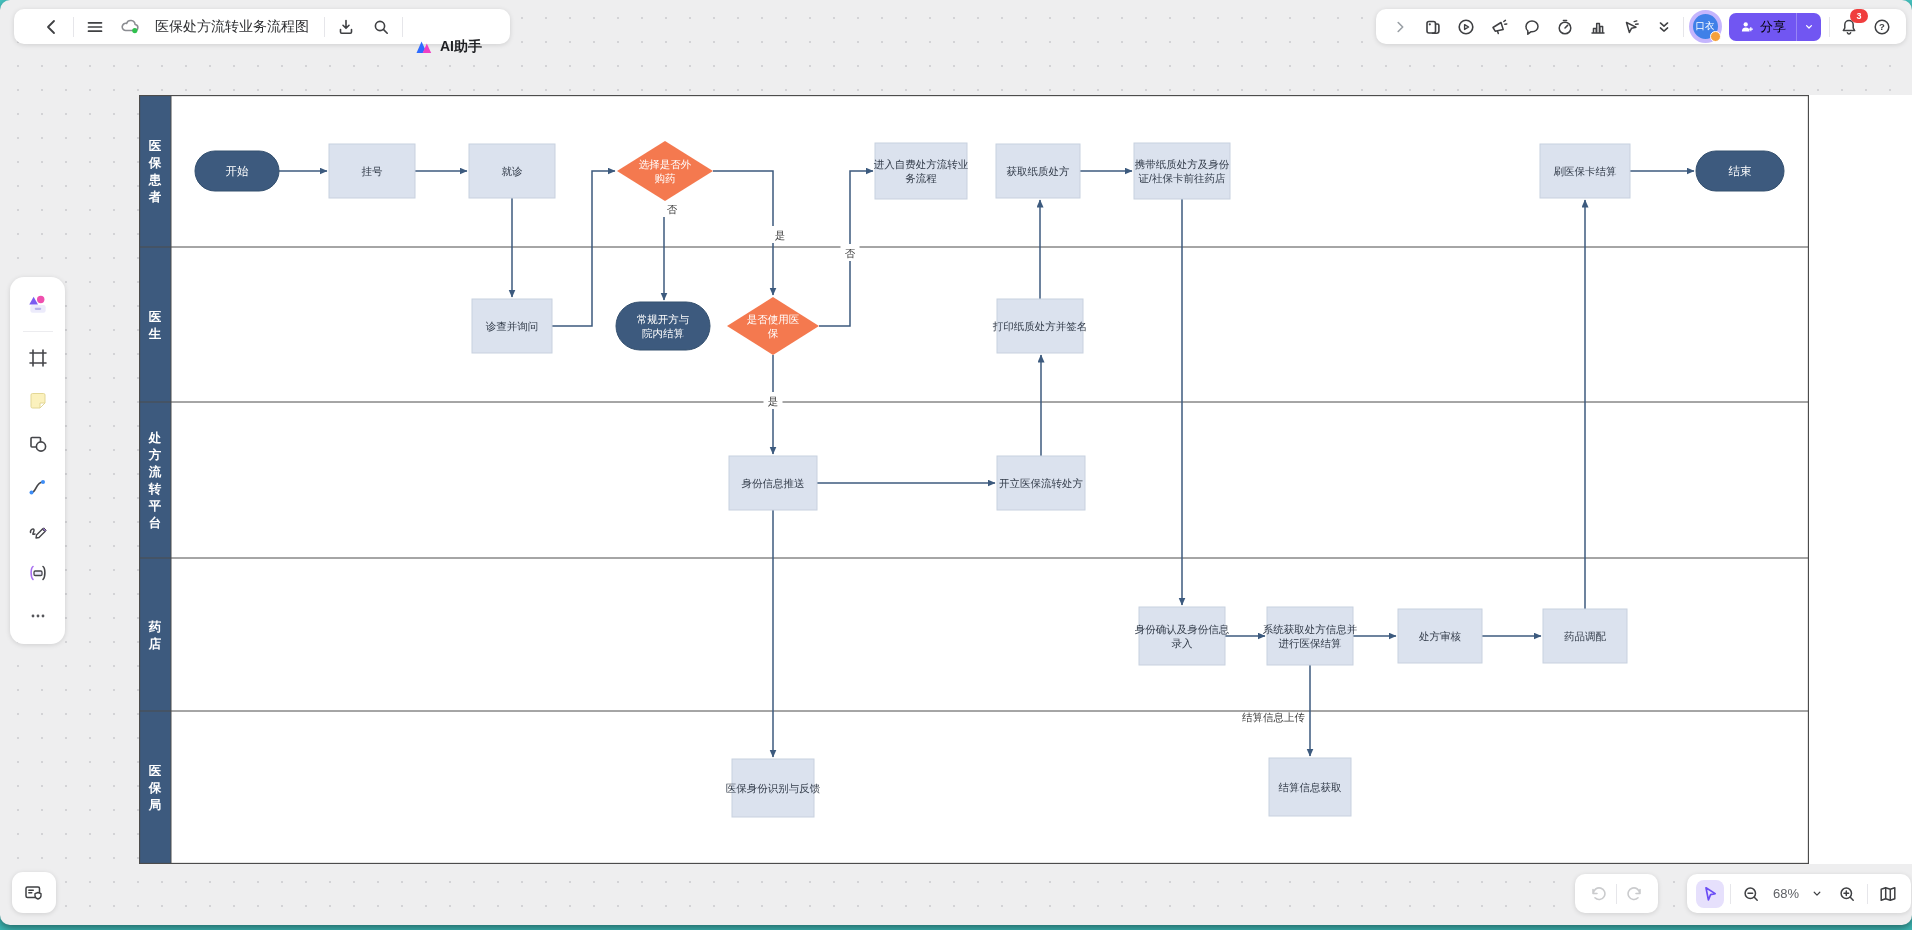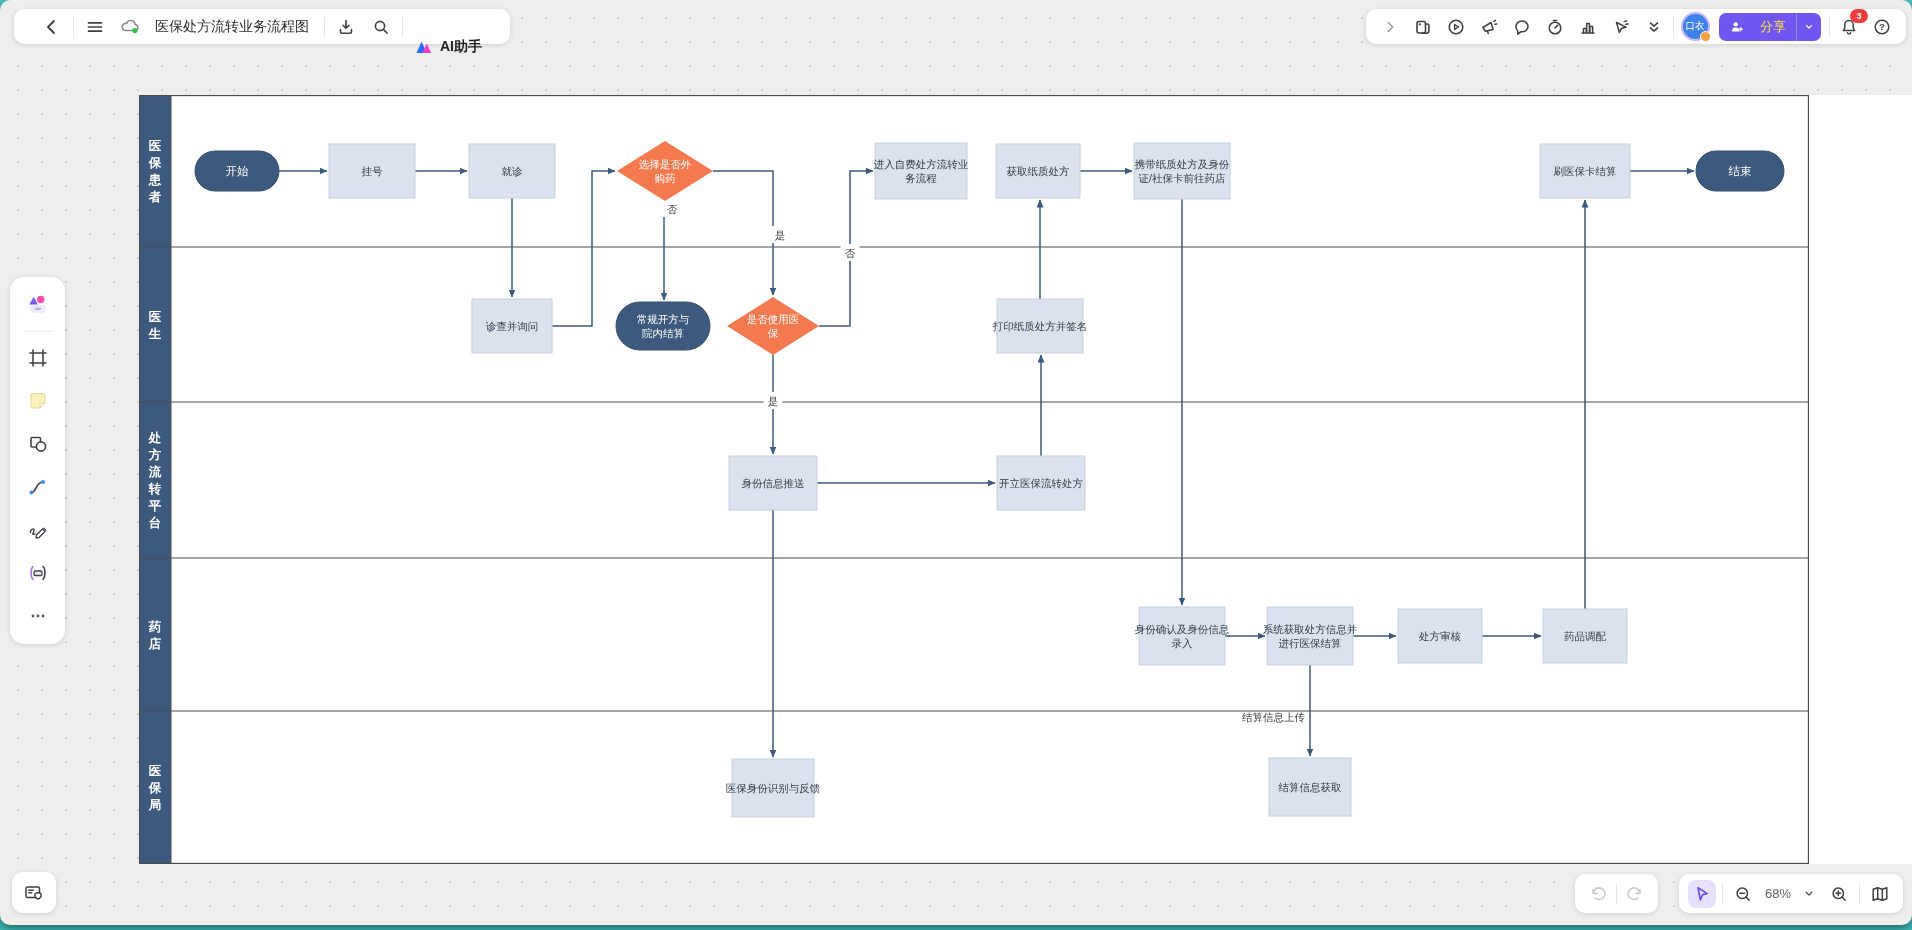--- a/index.html
+++ b/index.html
@@ -15,38 +15,38 @@
          box-shadow:0 1px 5px rgba(0,0,0,.13);display:flex;align-items:center;}
   .btn{border:none;background:transparent;display:flex;align-items:center;justify-content:center;
        width:28px;height:28px;border-radius:6px;padding:0;cursor:pointer;}
   .sep{width:1px;height:20px;background:#e6e6ea;flex:0 0 1px;}
   
   .topbar-left{left:14px;top:9px;height:35px;padding:0 24px;gap:7px;}
   .doc-title{font-size:14px;color:#2c2d30;white-space:nowrap;margin:0 8px 0 4px;}
   .ai-entry{display:flex;align-items:center;gap:6px;padding:0 4px;background:transparent;border:none;cursor:pointer;margin-top:40px;}
   .ai-label{font-size:14px;font-weight:700;color:#1f2023;}
   .topbar-right{right:6px;top:9px;height:35px;padding:0 10px;gap:5px;}
-  .avatar{width:25px;height:25px;border-radius:50%;background:#3f80e8;border:2px solid #c4b5fd;
+  .avatar{width:25px;height:25px;border-radius:50%;background:#3f80e8;border:4px solid #c4b5fd;
           color:#fff;font-size:9.5px;display:flex;align-items:center;justify-content:center;position:relative;flex:0 0 auto;}
   .avatar .dot{position:absolute;right:-3px;bottom:-3px;width:9px;height:9px;border-radius:50%;
                background:#f5a03c;border:1.5px solid #fff;}
   .share{display:flex;align-items:stretch;height:28px;background:#7156f2;border-radius:7px;color:#fff;overflow:hidden;margin:0 3px;}
-  .share-main{display:flex;align-items:center;gap:15px;padding:0 10px;font-size:13px;border:none;background:transparent;color:#fde047;cursor:pointer;justify-content:flex-end;}
+  .share-main{display:flex;align-items:center;gap:5px;padding:0 10px;font-size:13px;border:none;background:transparent;color:#000000;cursor:pointer;justify-content:flex-end;}
   .share-caret{width:25px;display:flex;align-items:center;justify-content:center;border:none;background:transparent;border-left:1px solid rgba(255,255,255,.28);cursor:pointer;padding:0;}
   .bellwrap{position:relative;}
   .badge{position:absolute;top:-4px;right:-5px;background:#f03e3e;color:#fff;font-size:9px;min-width:14px;height:14px;
          border-radius:7px;display:flex;align-items:center;justify-content:center;padding:0 2px;font-weight:700;}
   
   .left-toolbar{left:10px;top:277px;width:55px;flex-direction:column;padding:9px 0;gap:5px;border-radius:14px;}
   .lt-btn{width:38px;height:38px;border-radius:9px;}
   .lt-sep{width:30px;height:1px;background:#ececef;margin:2px 0;}
   
   .bottom-left{left:12px;bottom:12px;width:44px;height:41px;justify-content:center;border-radius:11px;}
   .br-undo{right:254px;bottom:12px;height:39px;padding:0 9px;gap:4px;}
-  .br-zoom{right:9px;bottom:12px;height:39px;padding:0 9px;gap:6px;}
+  .br-zoom{right:1px;bottom:12px;height:39px;padding:0 9px;gap:6px;}
   .cursor-btn{background:#e6e0fc;border-radius:8px;}
   .zoom-pct{font-size:13px;color:#5f6166;min-width:30px;text-align:center;}
   .dim{opacity:.45;}
   
   .canvas{position:absolute;left:139px;top:95px;width:1826px;height:769px;background:#fff;}
   svg text{font-family:"Liberation Sans","DejaVu Sans",sans-serif;}
 </style>
 </head>
 <body>
 

